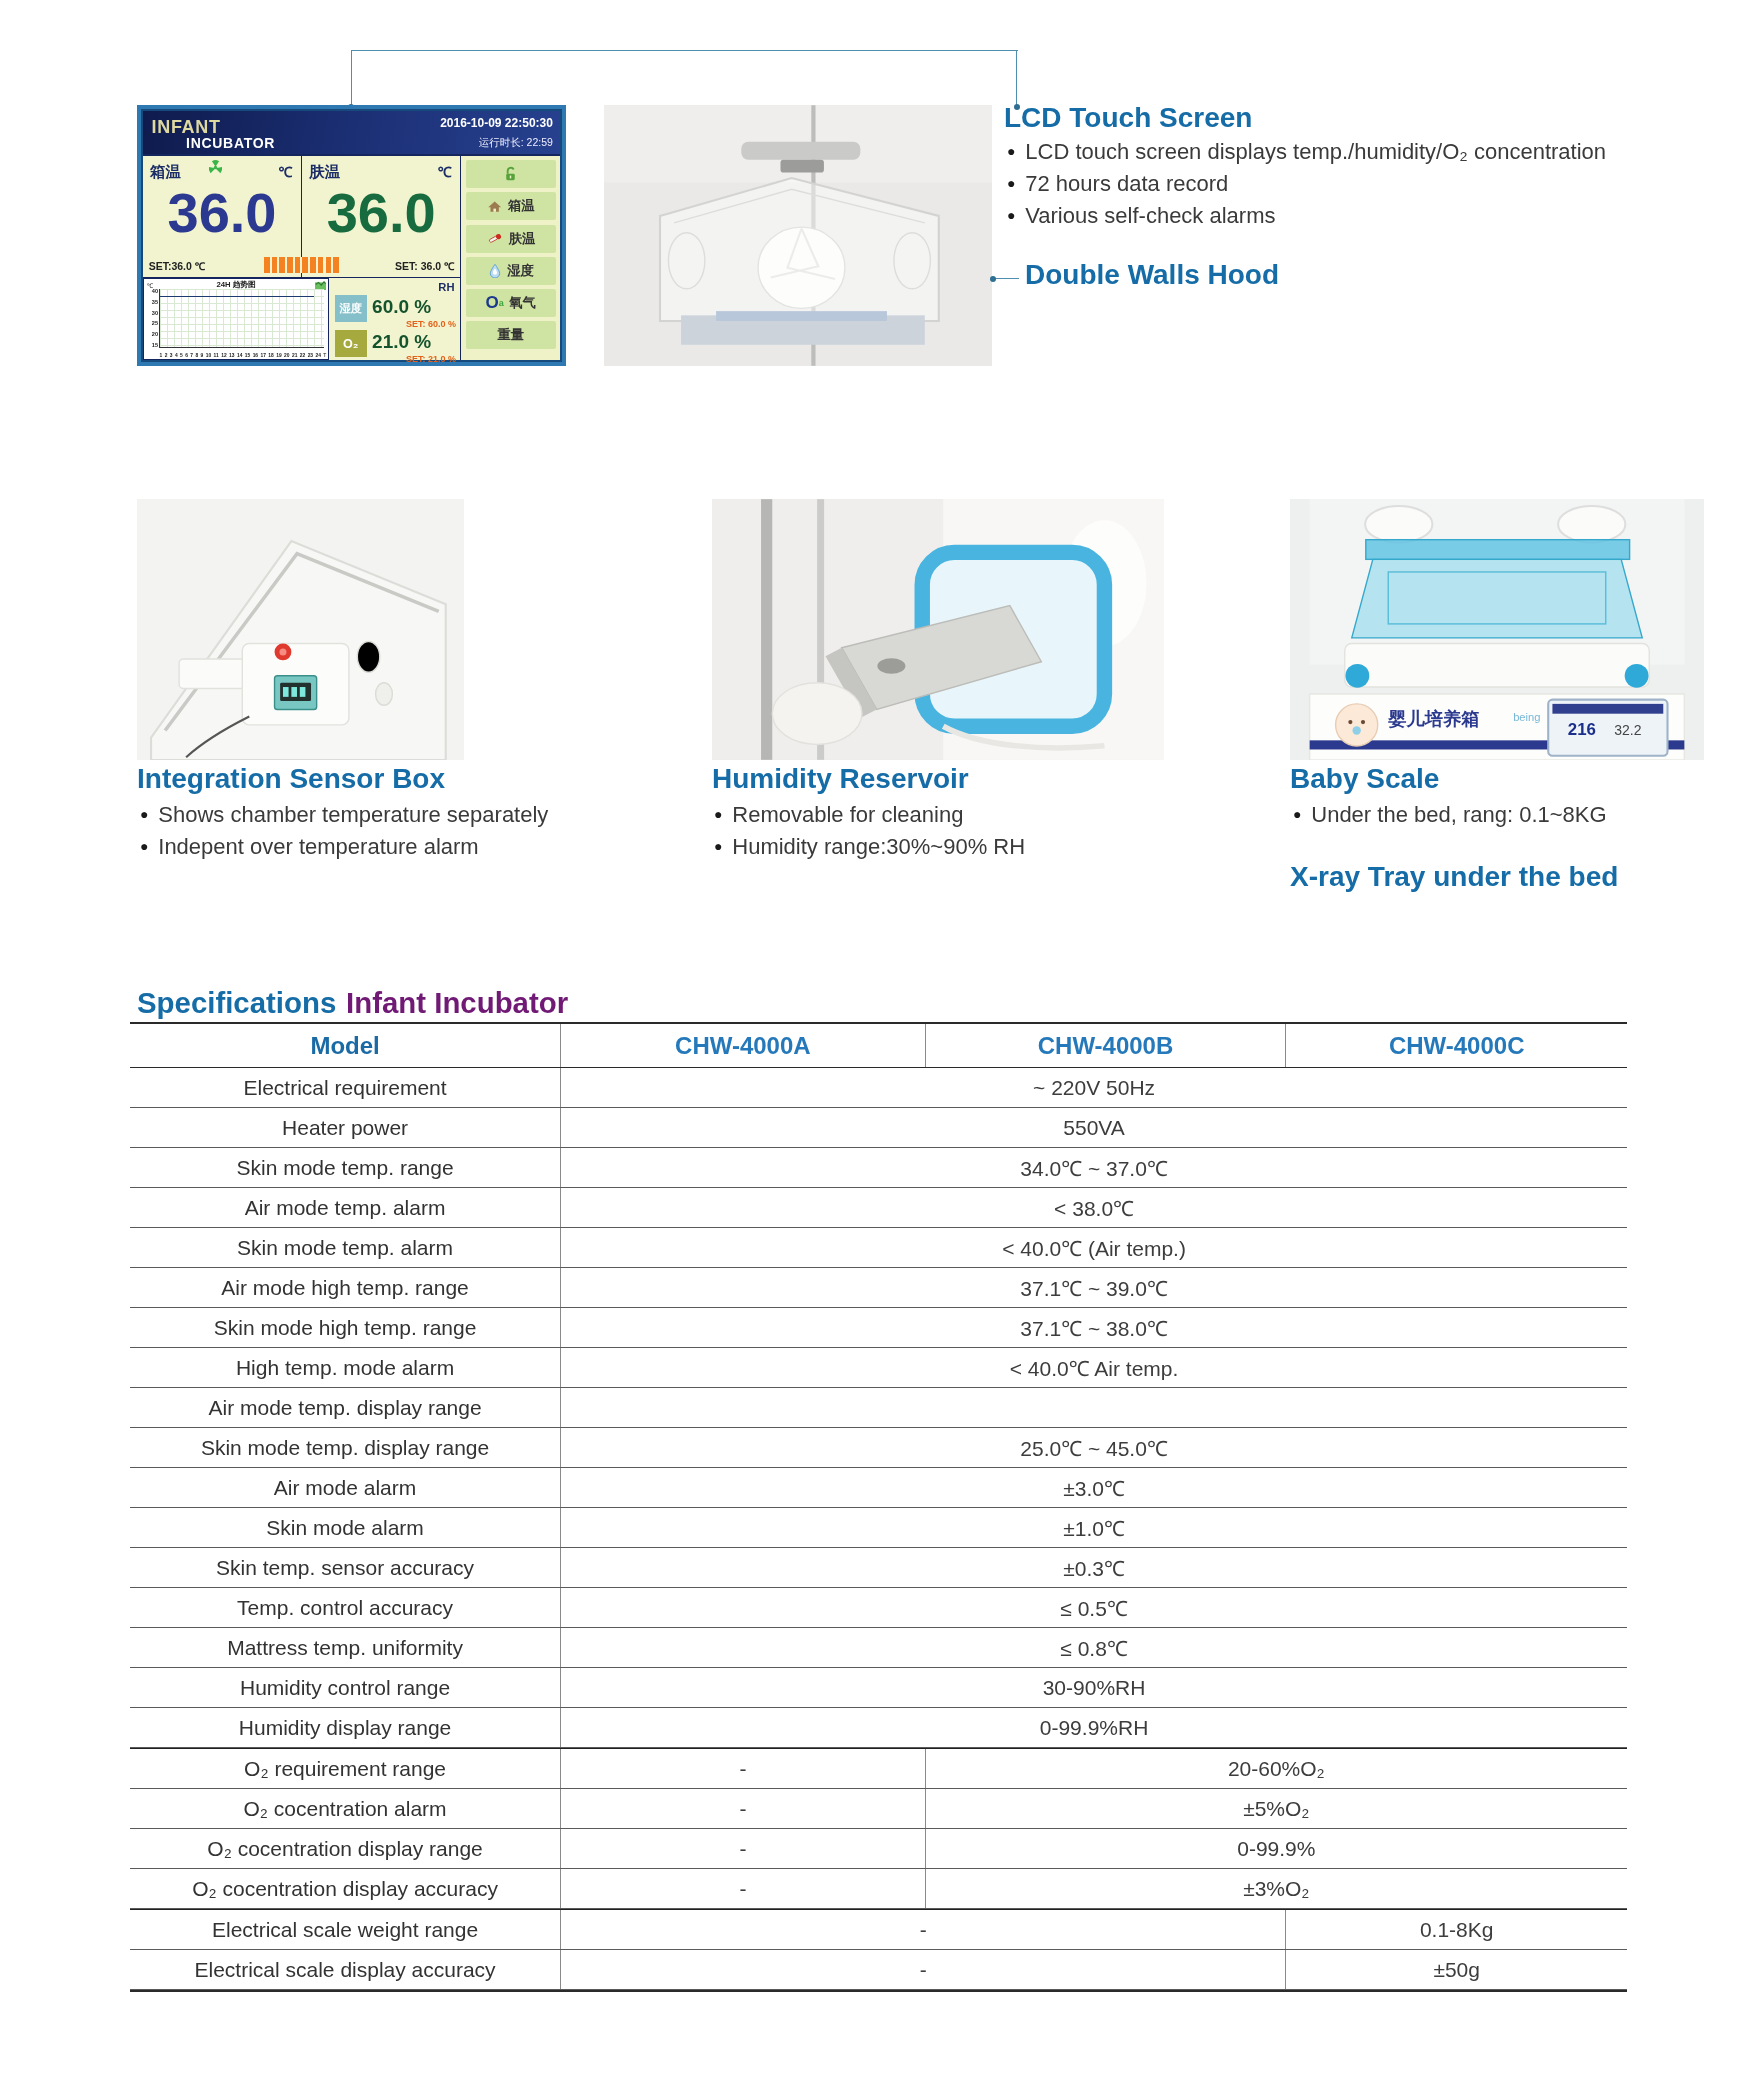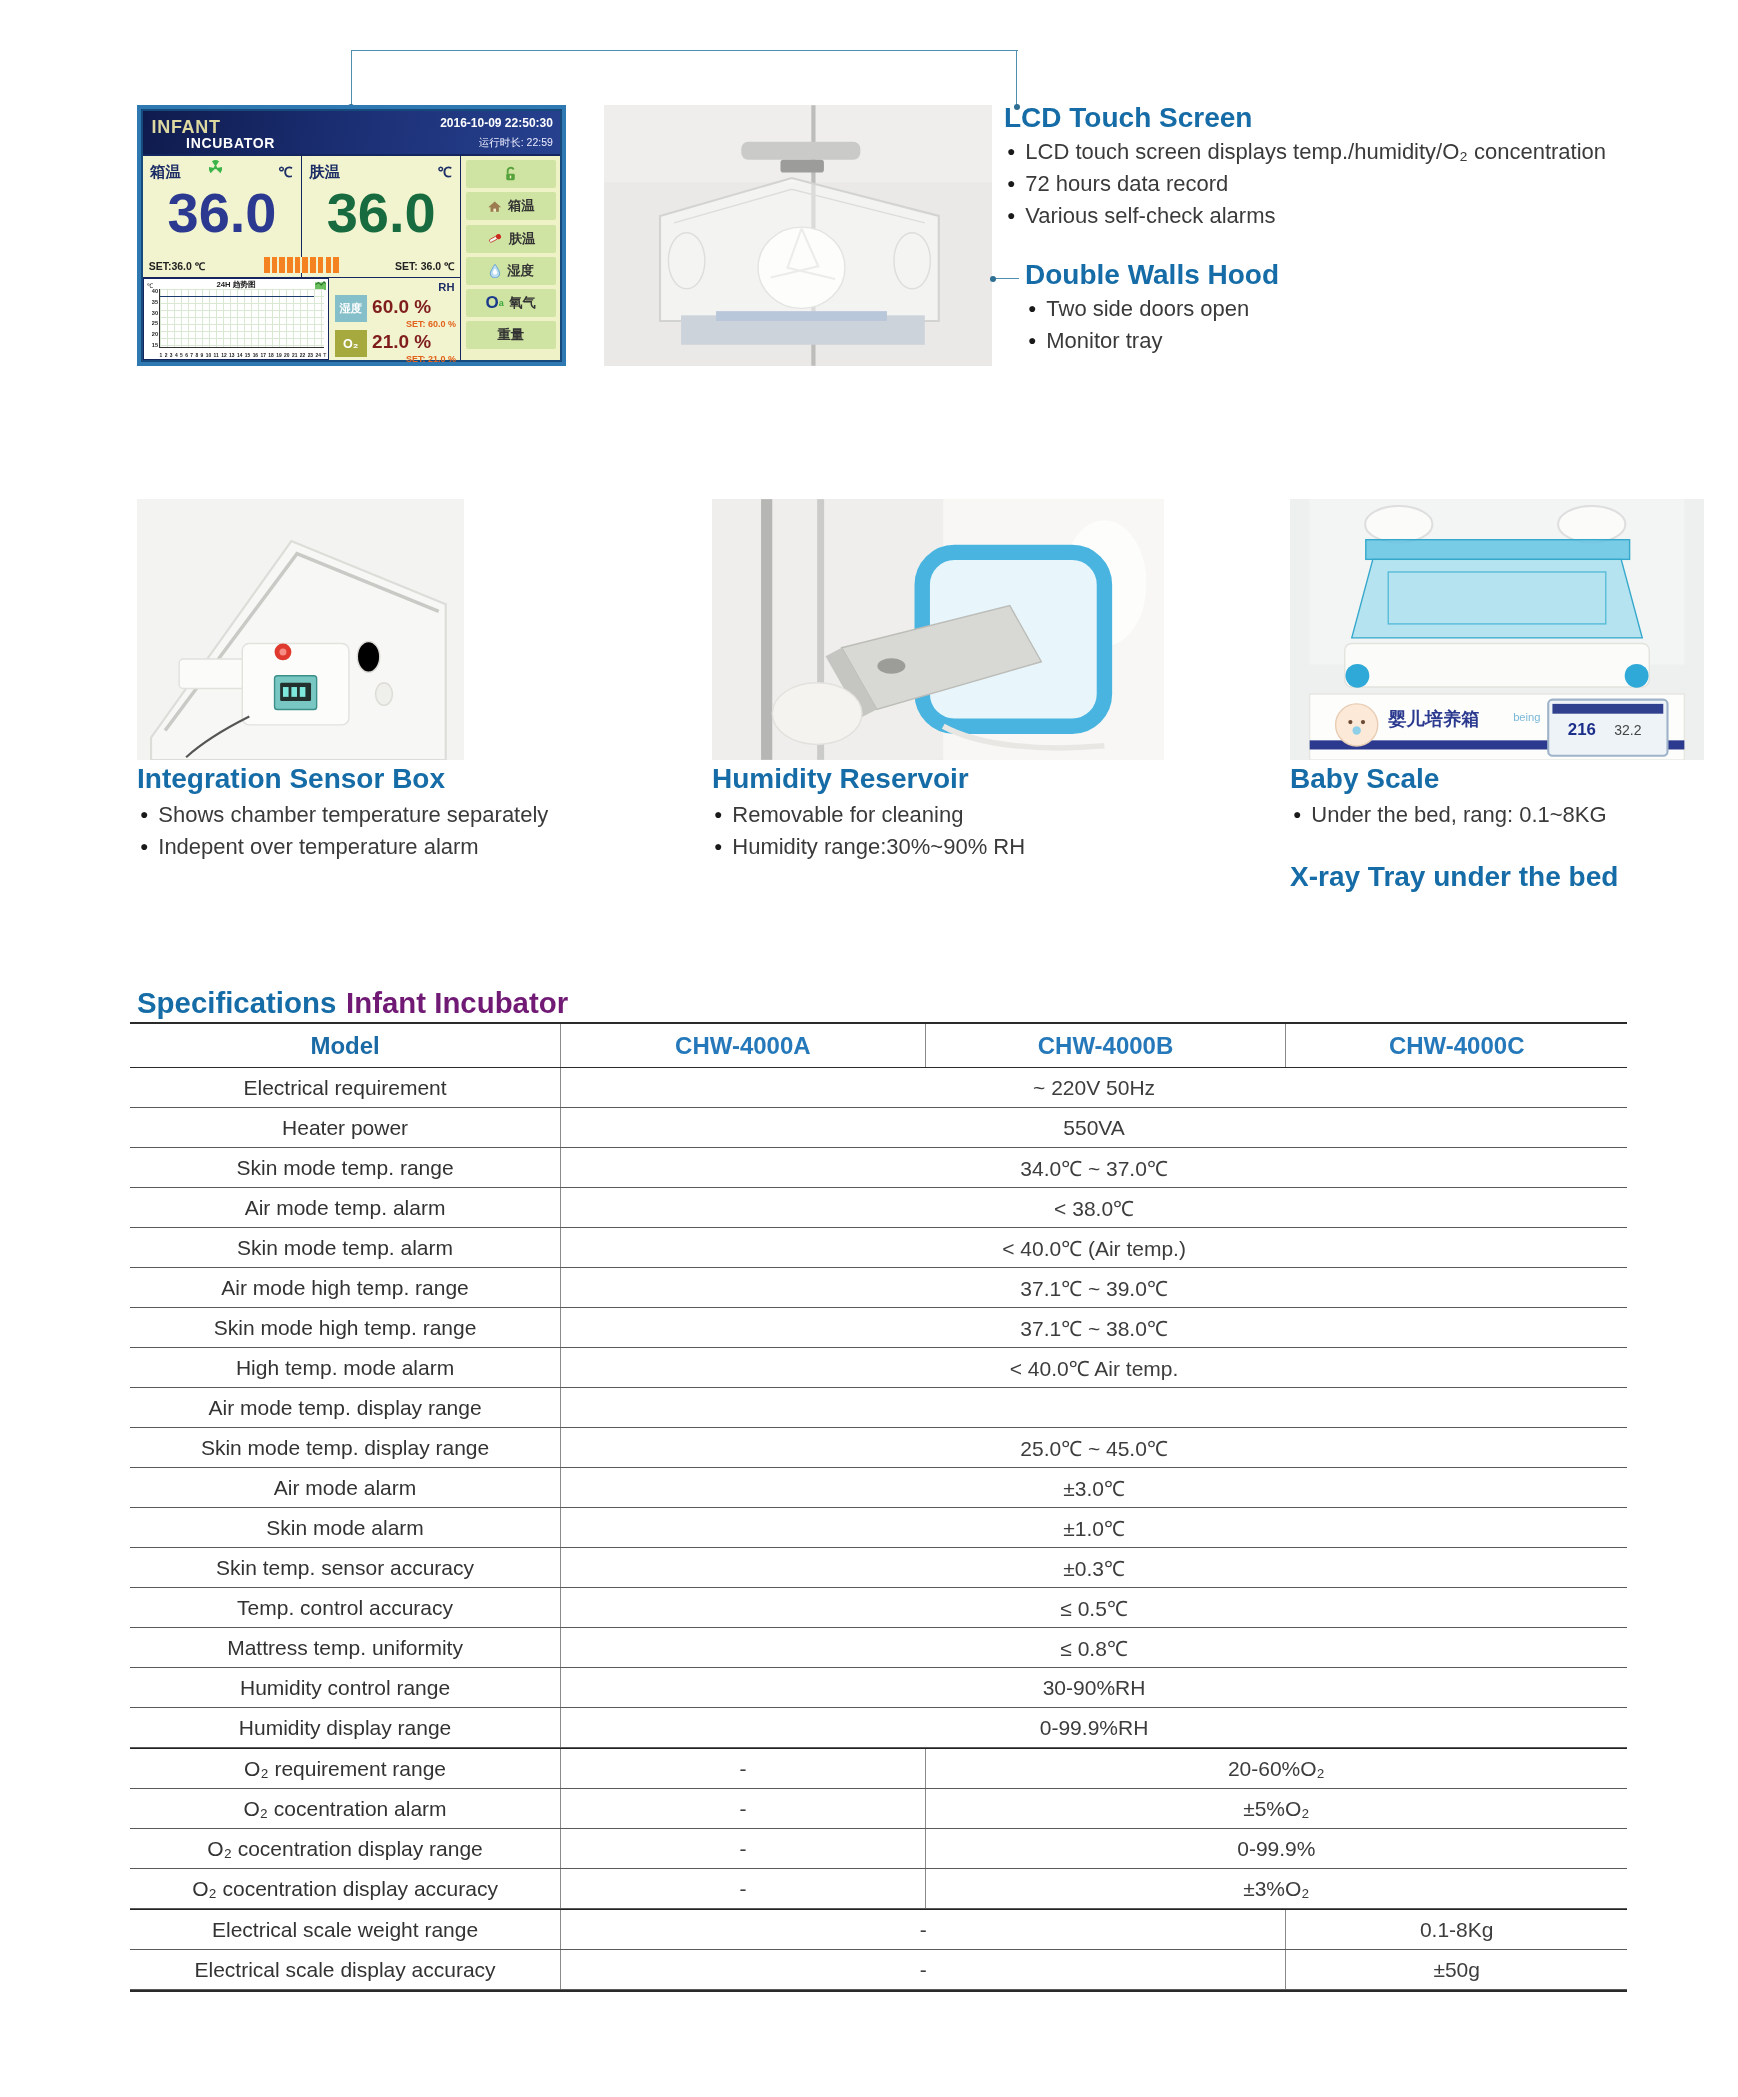--- a/index.html
+++ b/index.html
@@ -47,21 +47,21 @@
   #chart-icon{position:absolute;right:2.1px;top:0.7px;}
   #chart-xticks{position:absolute;left:15.4px;right:1.4px;bottom:1.4px;display:flex;justify-content:space-between;
        font-size:4.9px;color:#222;font-weight:bold;}
   #chart-xticks .xend{color:#555;}
   #hum-panel{flex:1;background:#f2f4cf;position:relative;}
   #rh-label{position:absolute;right:5.6px;top:2.8px;font-size:11.2px;font-weight:bold;color:#1d2e66;}
   .chip{position:absolute;left:5.6px;width:32px;height:27px;display:flex;align-items:center;justify-content:center;
        color:#fff;font-weight:bold;}
   #chip-hum{top:17px;background:#85bfc9;font-size:11.2px;}
   #chip-o2{top:52px;background:#a6a93e;font-size:12.6px;}
-  .hval{position:absolute;left:43px;font-size:19px;font-weight:bold;color:#7f1d1d;}
+  .hval{position:absolute;left:43px;font-size:19px;font-weight:bold;color:#14532d;}
   #hum-val{top:18px;} #o2-val{top:53px;}
   .hset{position:absolute;right:4.2px;font-size:9px;font-weight:bold;color:#e2621b;}
   #hum-set{top:41px;} #o2-set{top:76px;}
   #lcd-sidebar{flex:1;margin-left:1.4px;background:#eef2c6;padding:4.2px 4.2px;box-sizing:border-box;}
   .sbtn{height:28px;margin-bottom:4.2px;background:#cfe3a2;border-radius:2.1px;display:flex;align-items:center;
        justify-content:center;gap:5.6px;}
   .sic{display:flex;align-items:center;}
   .slab{font-size:13.3px;font-weight:bold;color:#333;}
   .o2ic b{color:#1b3a8c;font-size:17px;} .o2ic small{color:#3aa53a;font-size:9px;font-weight:bold;}
 
@@ -279,28 +279,20 @@
     <div class="bullet">
         <span>72 hours data record</span>
       </div>
     <div class="bullet">
         <span>Various self-check alarms</span>
       </div>
   </div>
   <div class="conn" style="left:994px;top:278px;width:25px;height:1.4px;"></div>
   <div class="conn-dot" style="left:990px;top:276px;"></div>
   <div class="feat-h" style="left:1025px;top:259px;">Double Walls Hood</div>
-  <div class="bullets" style="left:1028px;top:297px;width:631px;">
-    <div class="bullet">
-        <span>Two side doors open</span>
-      </div>
-    <div class="bullet">
-        <span>Monitor tray</span>
-      </div>
-  </div>
 
   <div class="photo" style="left:137px;top:499px;width:327px;height:261px;">
     <svg width="327" height="261" viewBox="0 0 466 372">
       <rect width="466" height="372" fill="#f3f3f1"></rect>
       <path d="M20,340 L220,60 L440,150 L440,372 L20,372 Z" fill="rgba(250,250,248,0.6)" stroke="#dcdcd8" stroke-width="3"></path>
       <path d="M40,330 L228,78 L430,160" fill="none" stroke="#c9c9c5" stroke-width="5"></path>
       <ellipse cx="330" cy="225" rx="16" ry="22" fill="#eceme8" stroke="#dddbd6" stroke-width="2"></ellipse>
       <ellipse cx="352" cy="278" rx="12" ry="16" fill="#efefeb" stroke="#dddbd6" stroke-width="2"></ellipse>
       <rect x="60" y="228" width="110" height="42" rx="6" fill="#fbfbf9" stroke="#e1e1dd" stroke-width="2"></rect>
       <rect x="150" y="206" width="152" height="116" rx="10" fill="#fcfcfa" stroke="#e1e1dd" stroke-width="2"></rect>

